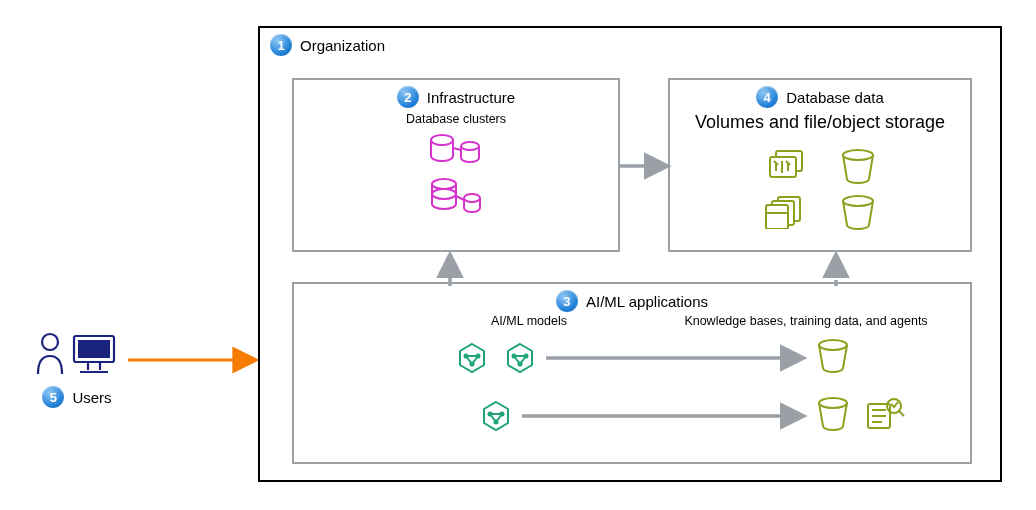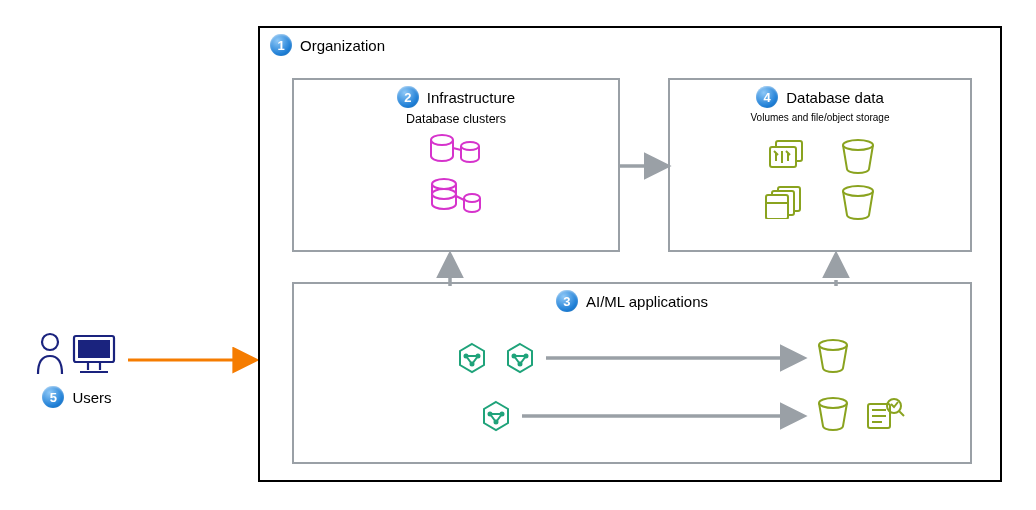--- a/index.html
+++ b/index.html
@@ -58,21 +58,21 @@
   .infra { left: 32px; top: 50px; width: 328px; height: 174px; }
   .infra .box-title { margin-top: 6px; }
   .infra-cols {
     display: flex; gap: 29px; margin-top: 4px; padding: 0 8px;
   }
   .infra-col { flex:1; text-align:center; font-size:12.5px; }
 
   
   .priv { left: 408px; top: 50px; width: 304px; height: 174px; }
   .priv .box-title { margin-top: 6px; }
-  .priv-sub { text-align:center; font-size:10px; margin-top:4px; }
+  .priv-sub { text-align:center; font-size:18px; margin-top:4px; }
 
   
   .aiml { left: 32px; top: 254px; width: 680px; height: 182px; }
   .aiml .box-title { margin-top: 6px; }
   .aiml-cols {
     display:flex; padding: 2px 22px 0 160px; gap: 60px;
   }
   .aiml-col { text-align:center; font-size:12.5px; }
   .aiml-col.left { width: 150px; }
   .aiml-col.right { flex:1; }
@@ -202,20 +202,28 @@
           </svg>
         </div>
       </div>
     </div>
 
     <div class="inner-box aiml">
       <div class="box-title">
         <span class="badge">3</span>
         <span>AI/ML applications</span>
       </div>
+      <div class="aiml-cols">
+        <div class="aiml-col left">
+          <div>AI/ML models</div>
+        </div>
+        <div class="aiml-col right">
+          <div>Knowledge bases, training data, and agents</div>
+        </div>
+      </div>
 
       <div style="position:absolute; left:160px; top:58px; display:flex; gap:12px;">
         <svg class="icon" width="36" height="36">
             <g fill="none" stroke="#1fa37a" stroke-width="2">
               <path d="M18 2 L30 9 L30 23 L18 30 L6 23 L6 9 Z"></path>
               <circle cx="12" cy="14" r="1.5" fill="#1fa37a"></circle>
               <circle cx="24" cy="14" r="1.5" fill="#1fa37a"></circle>
               <circle cx="18" cy="22" r="1.5" fill="#1fa37a"></circle>
               <path d="M12 14 L18 22 L24 14 M12 14 L24 14"></path>
             </g>

